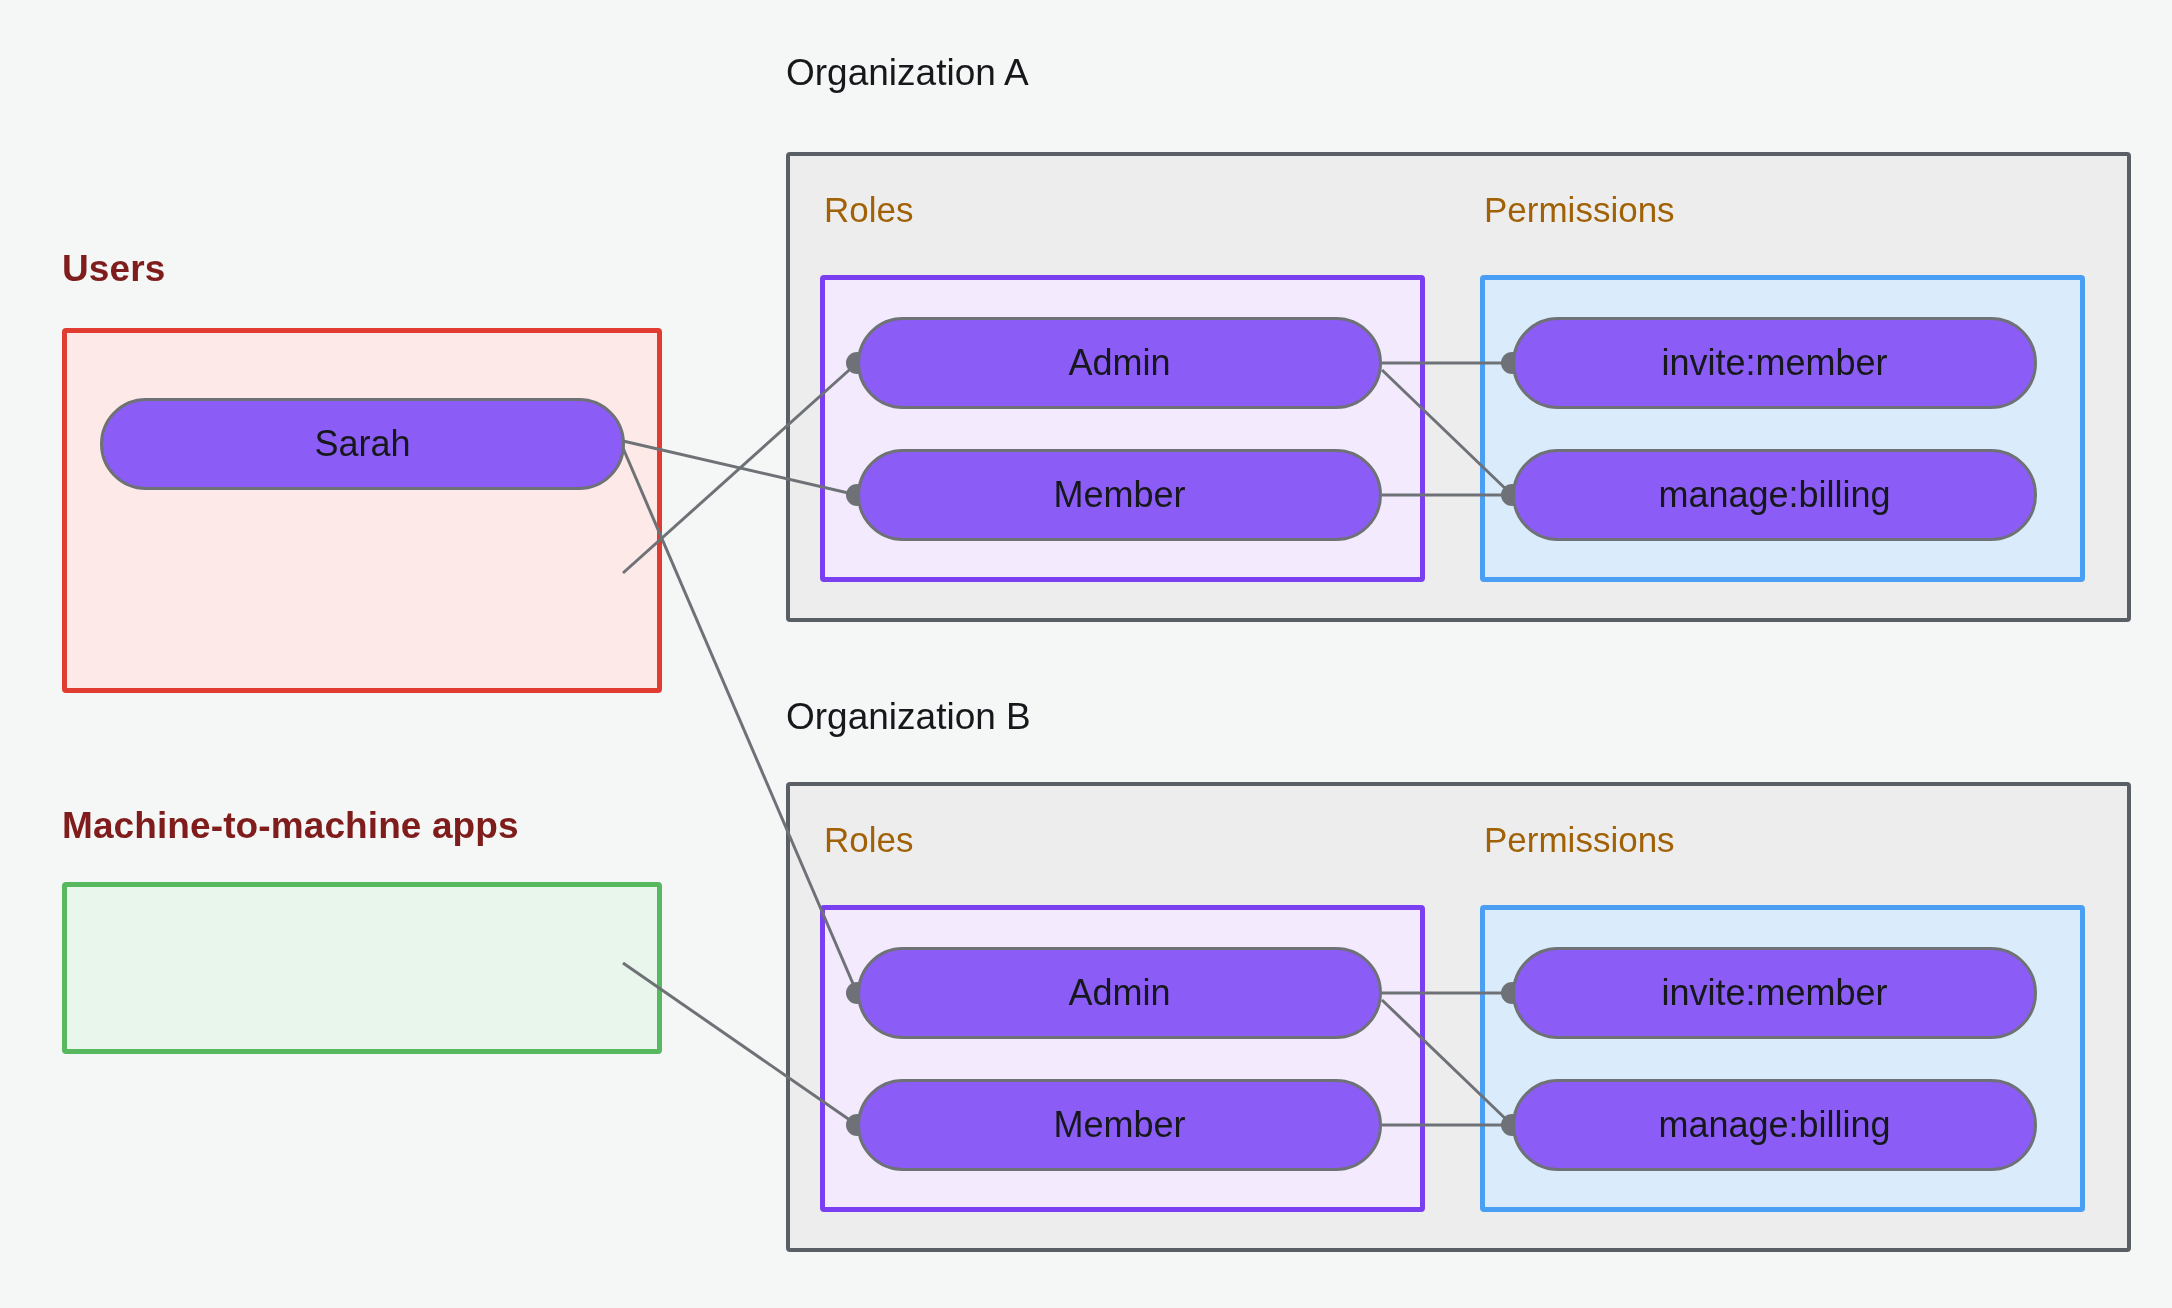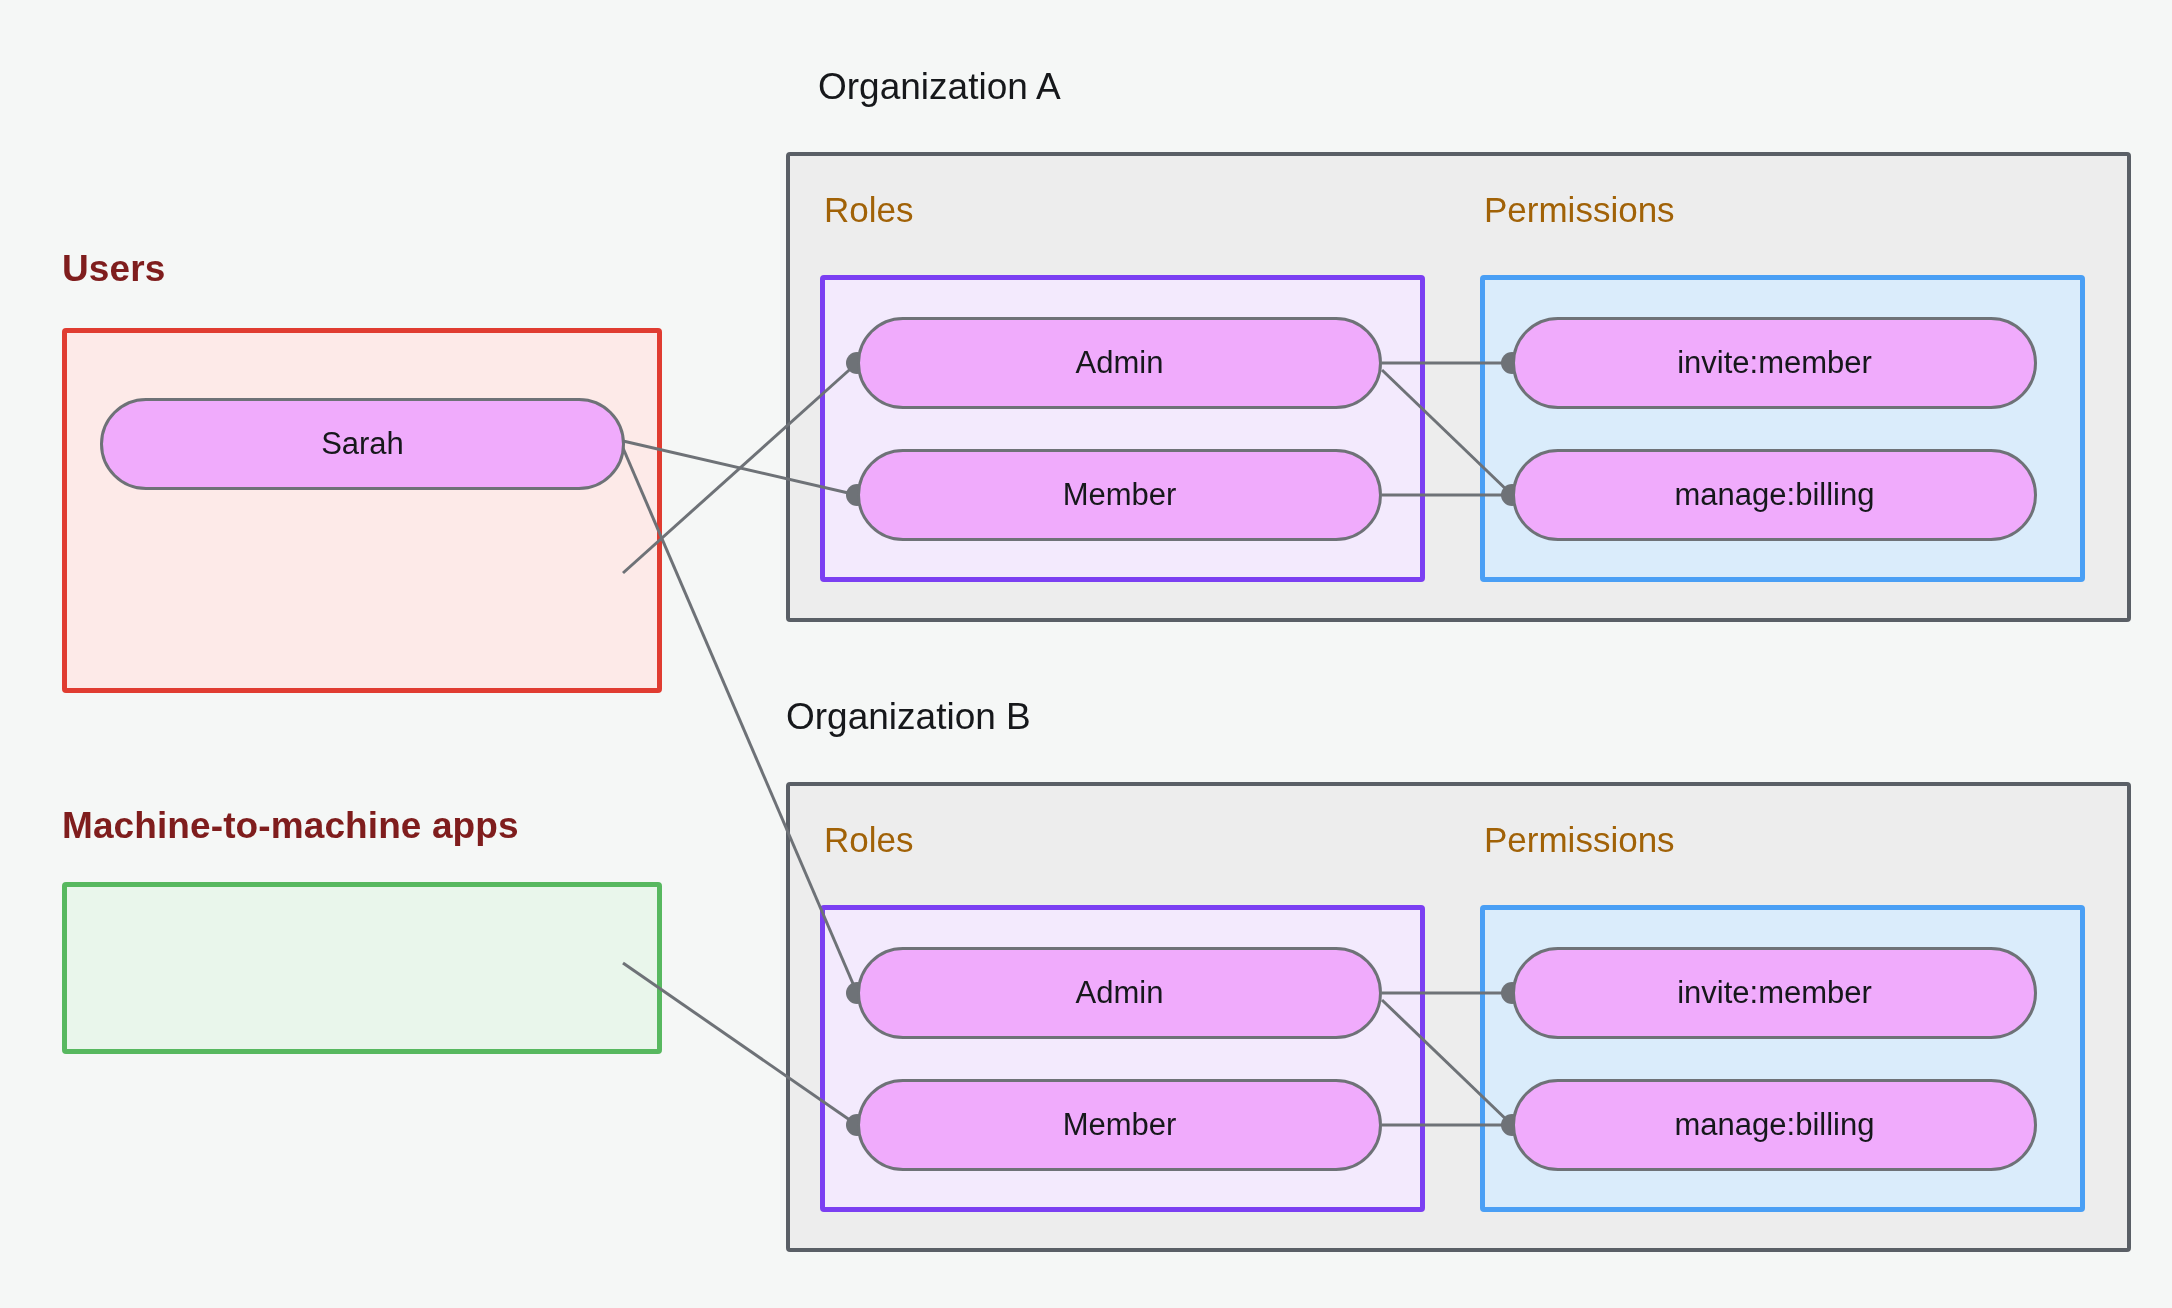--- a/index.html
+++ b/index.html
@@ -55,24 +55,24 @@
   .box-org        { border: 4px solid #5a5f66; background: #ededed; }
   .box-roles      { border: 5px solid #7b3ff2; background: #f3eafd; }
   .box-perms      { border: 5px solid #4a9ff5; background: #daecfb; }
 
   
   .pill {
     position: absolute;
     display: flex;
     align-items: center;
     justify-content: center;
-    background: #f0abfc;
+    background: #8b5cf6;
     border: 3px solid #6e7277;
     border-radius: 999px;
-    font-size: 31px;
+    font-size: 36px;
     color: #16181b;
     z-index: 6;
     white-space: nowrap;
   }
 </style>
 </head>
 <body>
 
 <div id="stage">
 
@@ -116,21 +116,21 @@
   <div class="pill" style="left:100px; top:398px; width:525px; height:92px;text-align:center;">
     <span>Sarah</span>
   </div>
 
 
   <div class="group-title" style="left:62px; top:805px;">Machine-to-machine apps</div>
 
   <div class="box box-m2m" style="left:62px; top:882px; width:600px; height:172px;"></div>
 
 
-  <div class="org-title" style="left:786px; top:66px;margin-left:32px;">Organization A</div>
+  <div class="org-title" style="left:786px; top:52px;">Organization A</div>
 
   <div class="box box-org" style="left:786px; top:152px; width:1345px; height:470px;"></div>
 
   <div class="sub-title" style="left:824px; top:190px;">Roles</div>
   <div class="sub-title" style="left:1484px; top:190px;">Permissions</div>
 
   <div class="box box-roles" style="left:820px; top:275px; width:605px; height:307px;"></div>
   <div class="box box-perms" style="left:1480px; top:275px; width:605px; height:307px;"></div>
 
   <div class="pill" style="left:857px; top:317px; width:525px; height:92px;">

